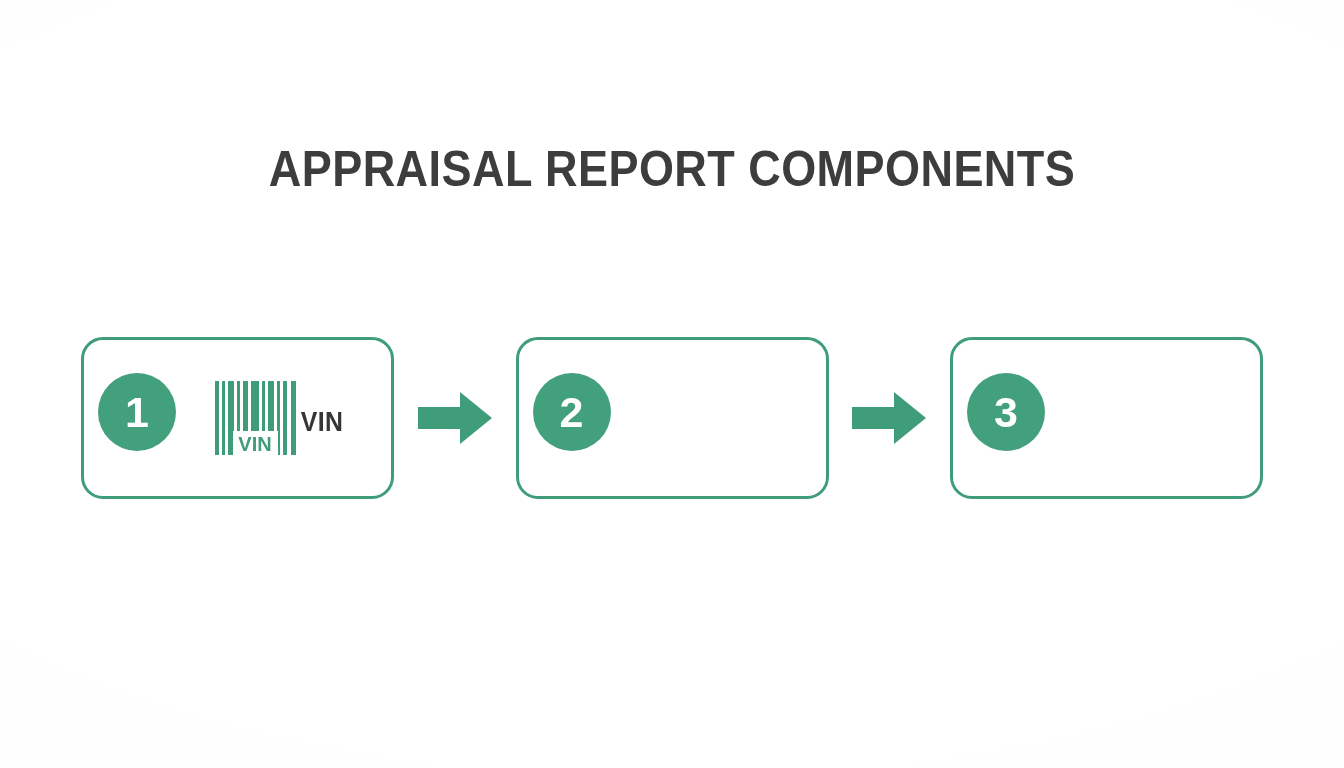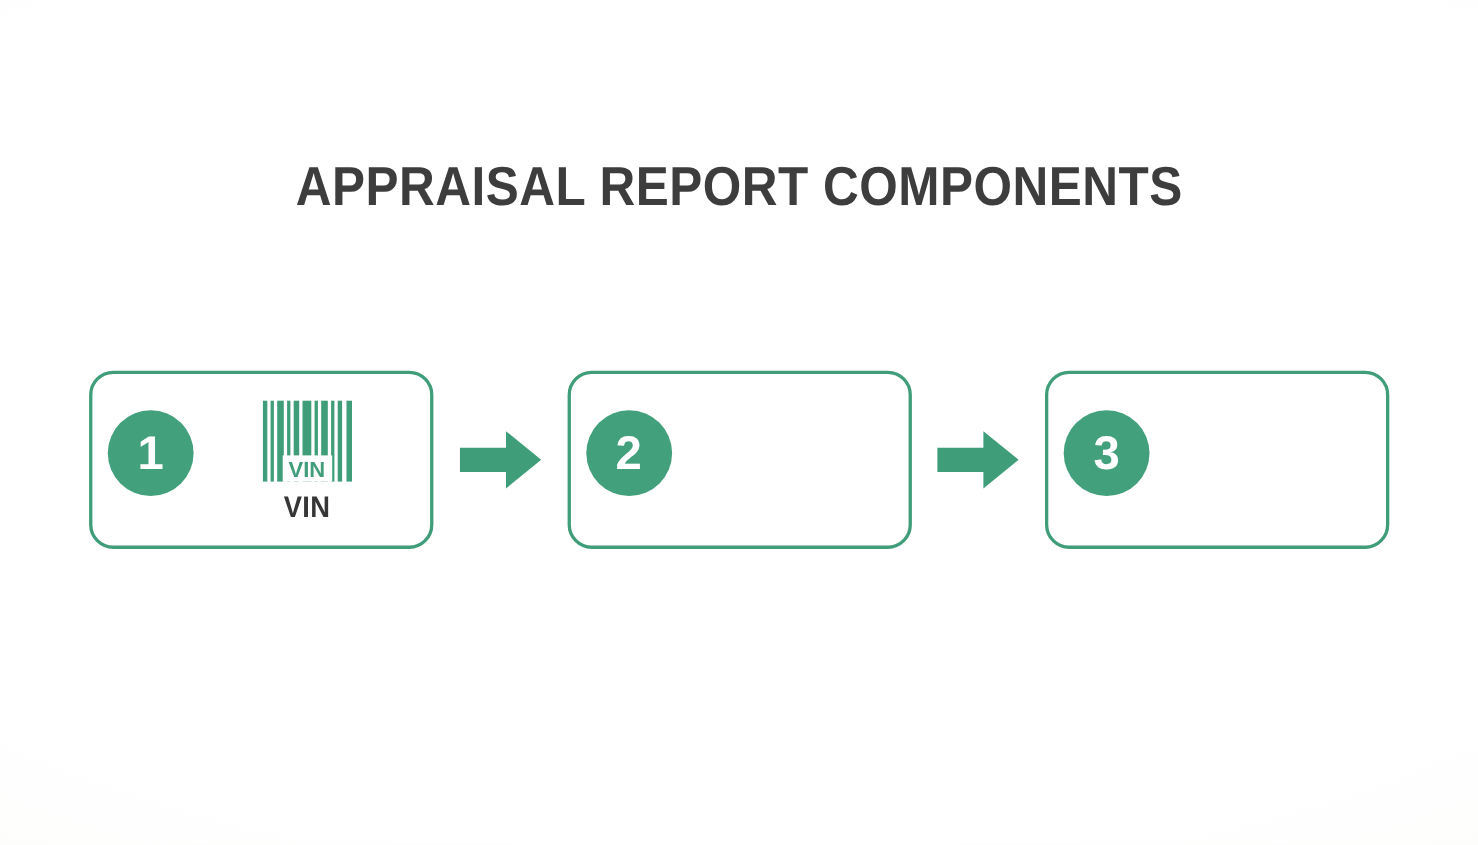--- a/index.html
+++ b/index.html
@@ -96,21 +96,20 @@
     font-weight: 700;
     line-height: 1;
     font-family: "Liberation Sans Narrow", "Liberation Sans", sans-serif;
     flex: 0 0 auto;
     margin-top: -12px;
   }
 
   .card-body {
     flex: 1 1 auto;
     display: flex;
-    flex-direction: column;
     align-items: center;
     justify-content: center;
     padding-right: 8px;
   }
 
   .icon-wrap {
     height: 78px;
     display: flex;
     align-items: center;
     justify-content: center;

